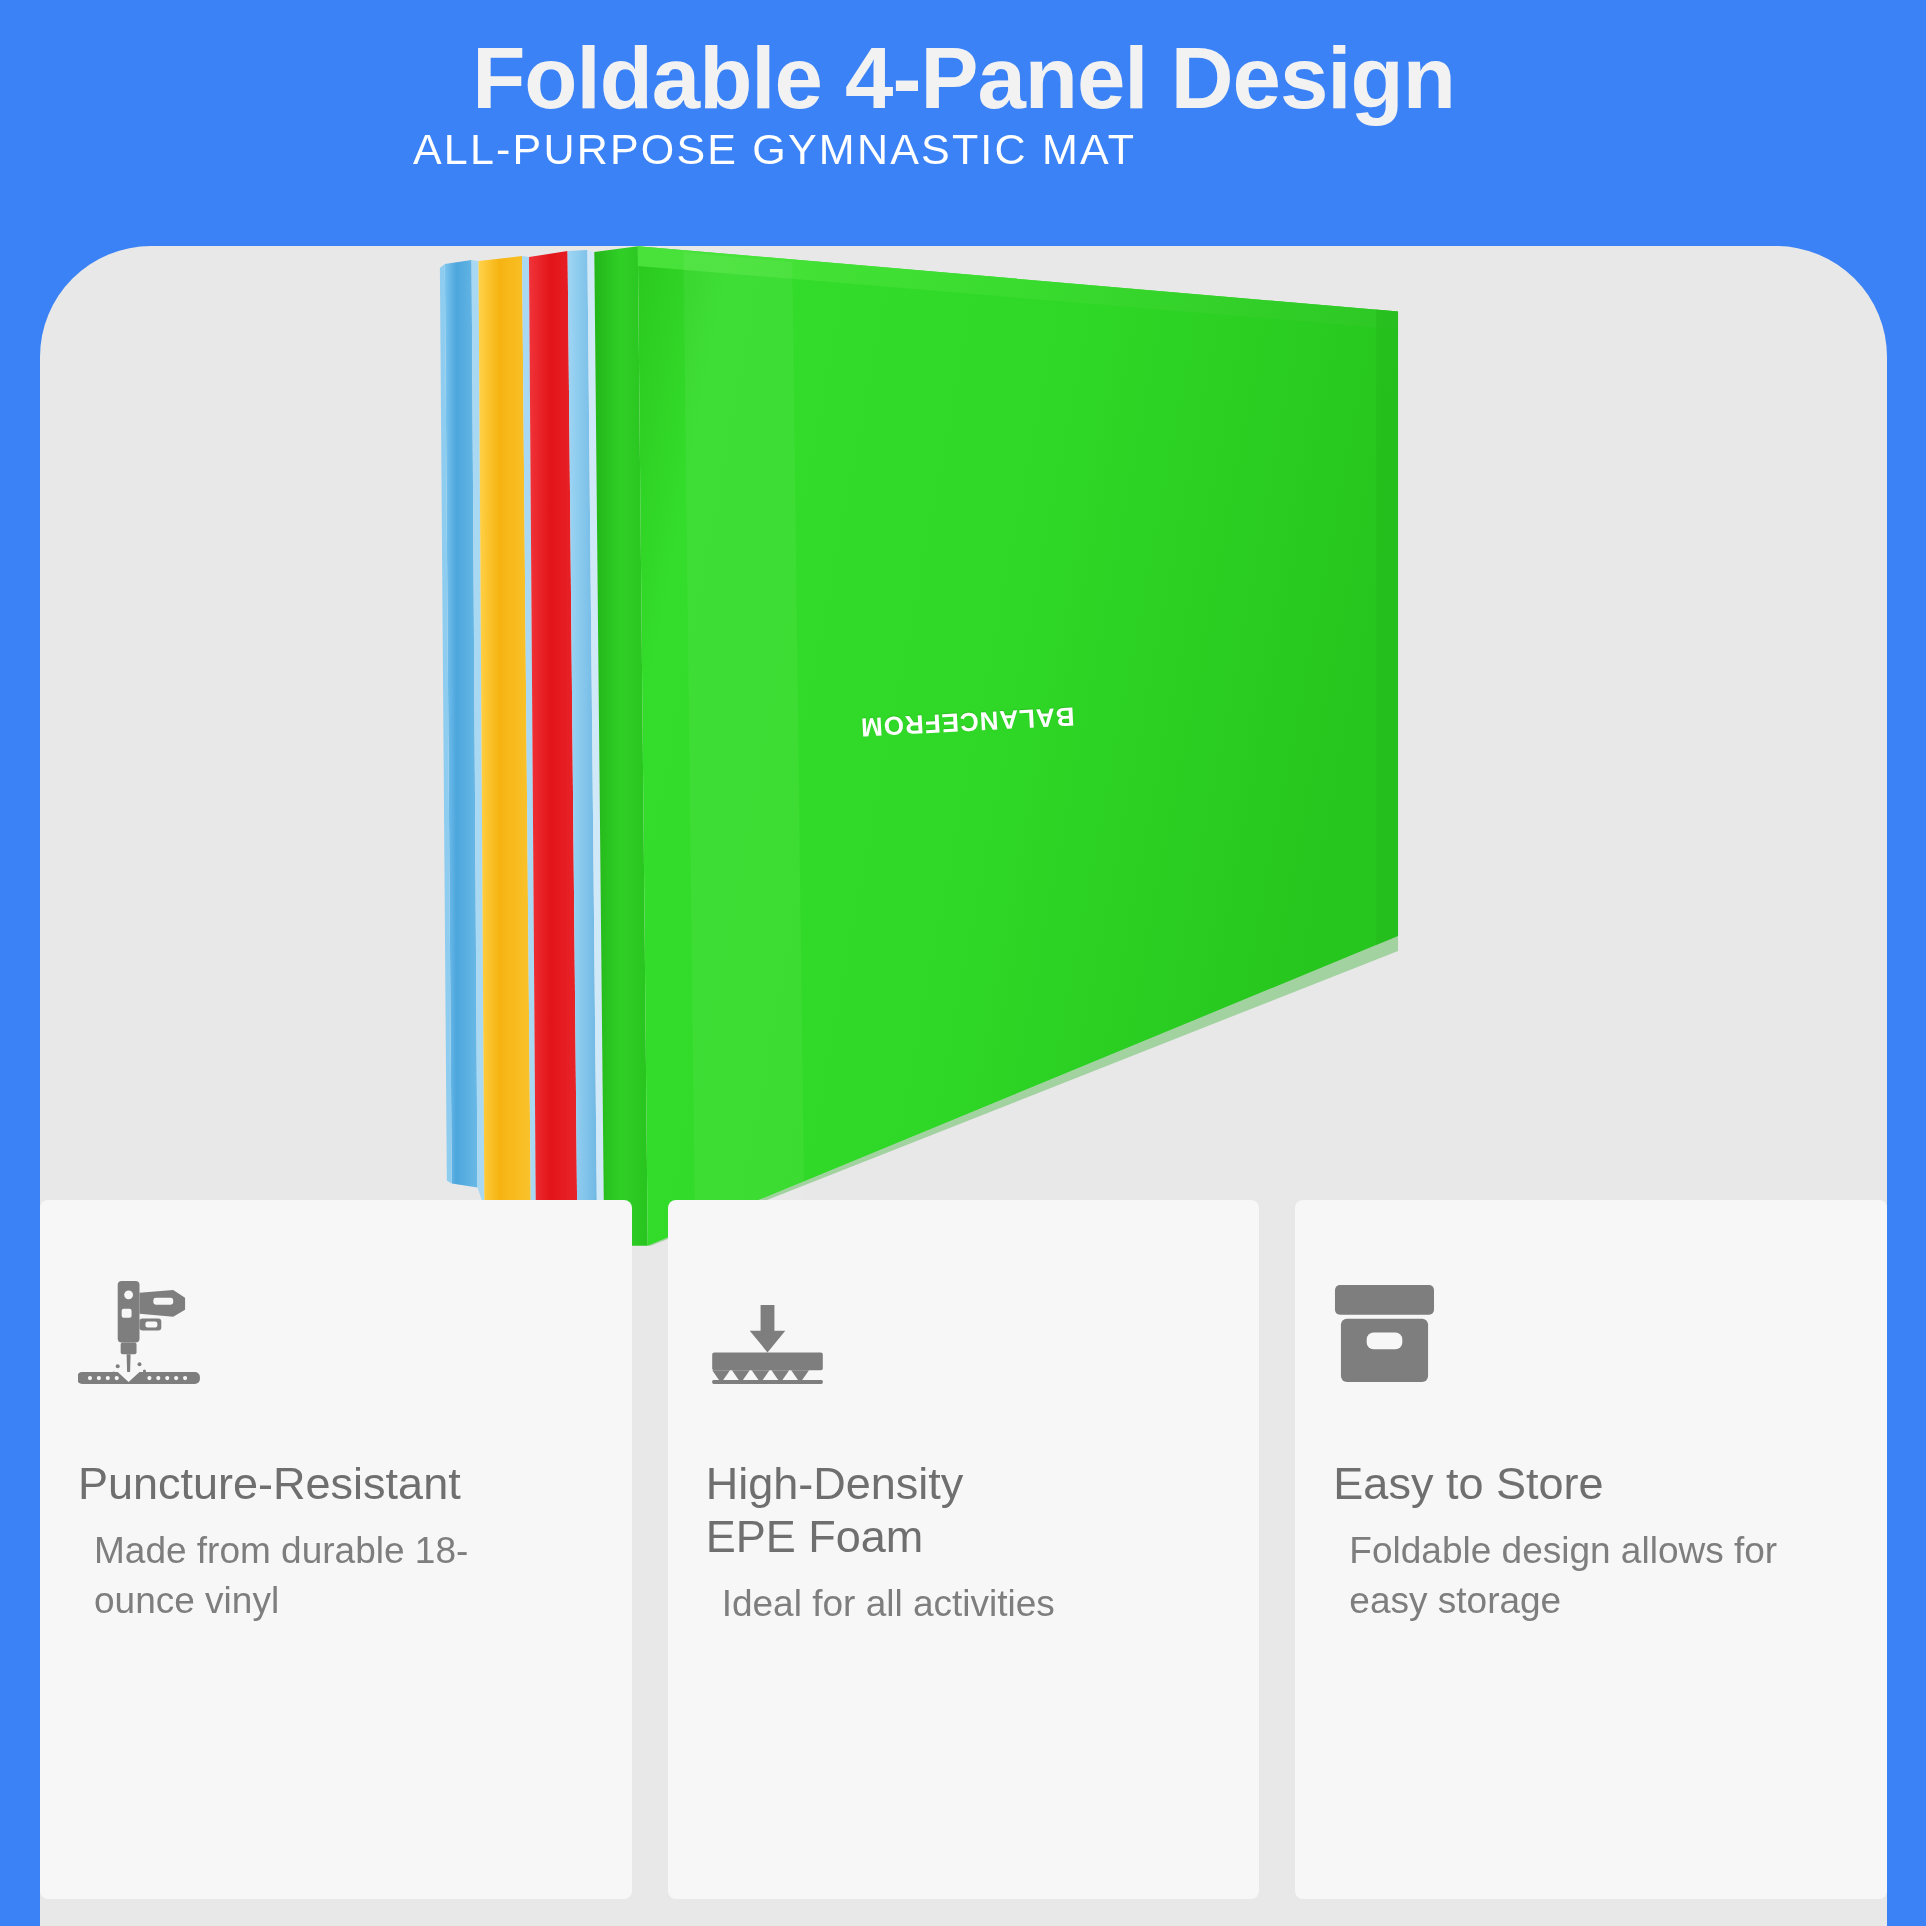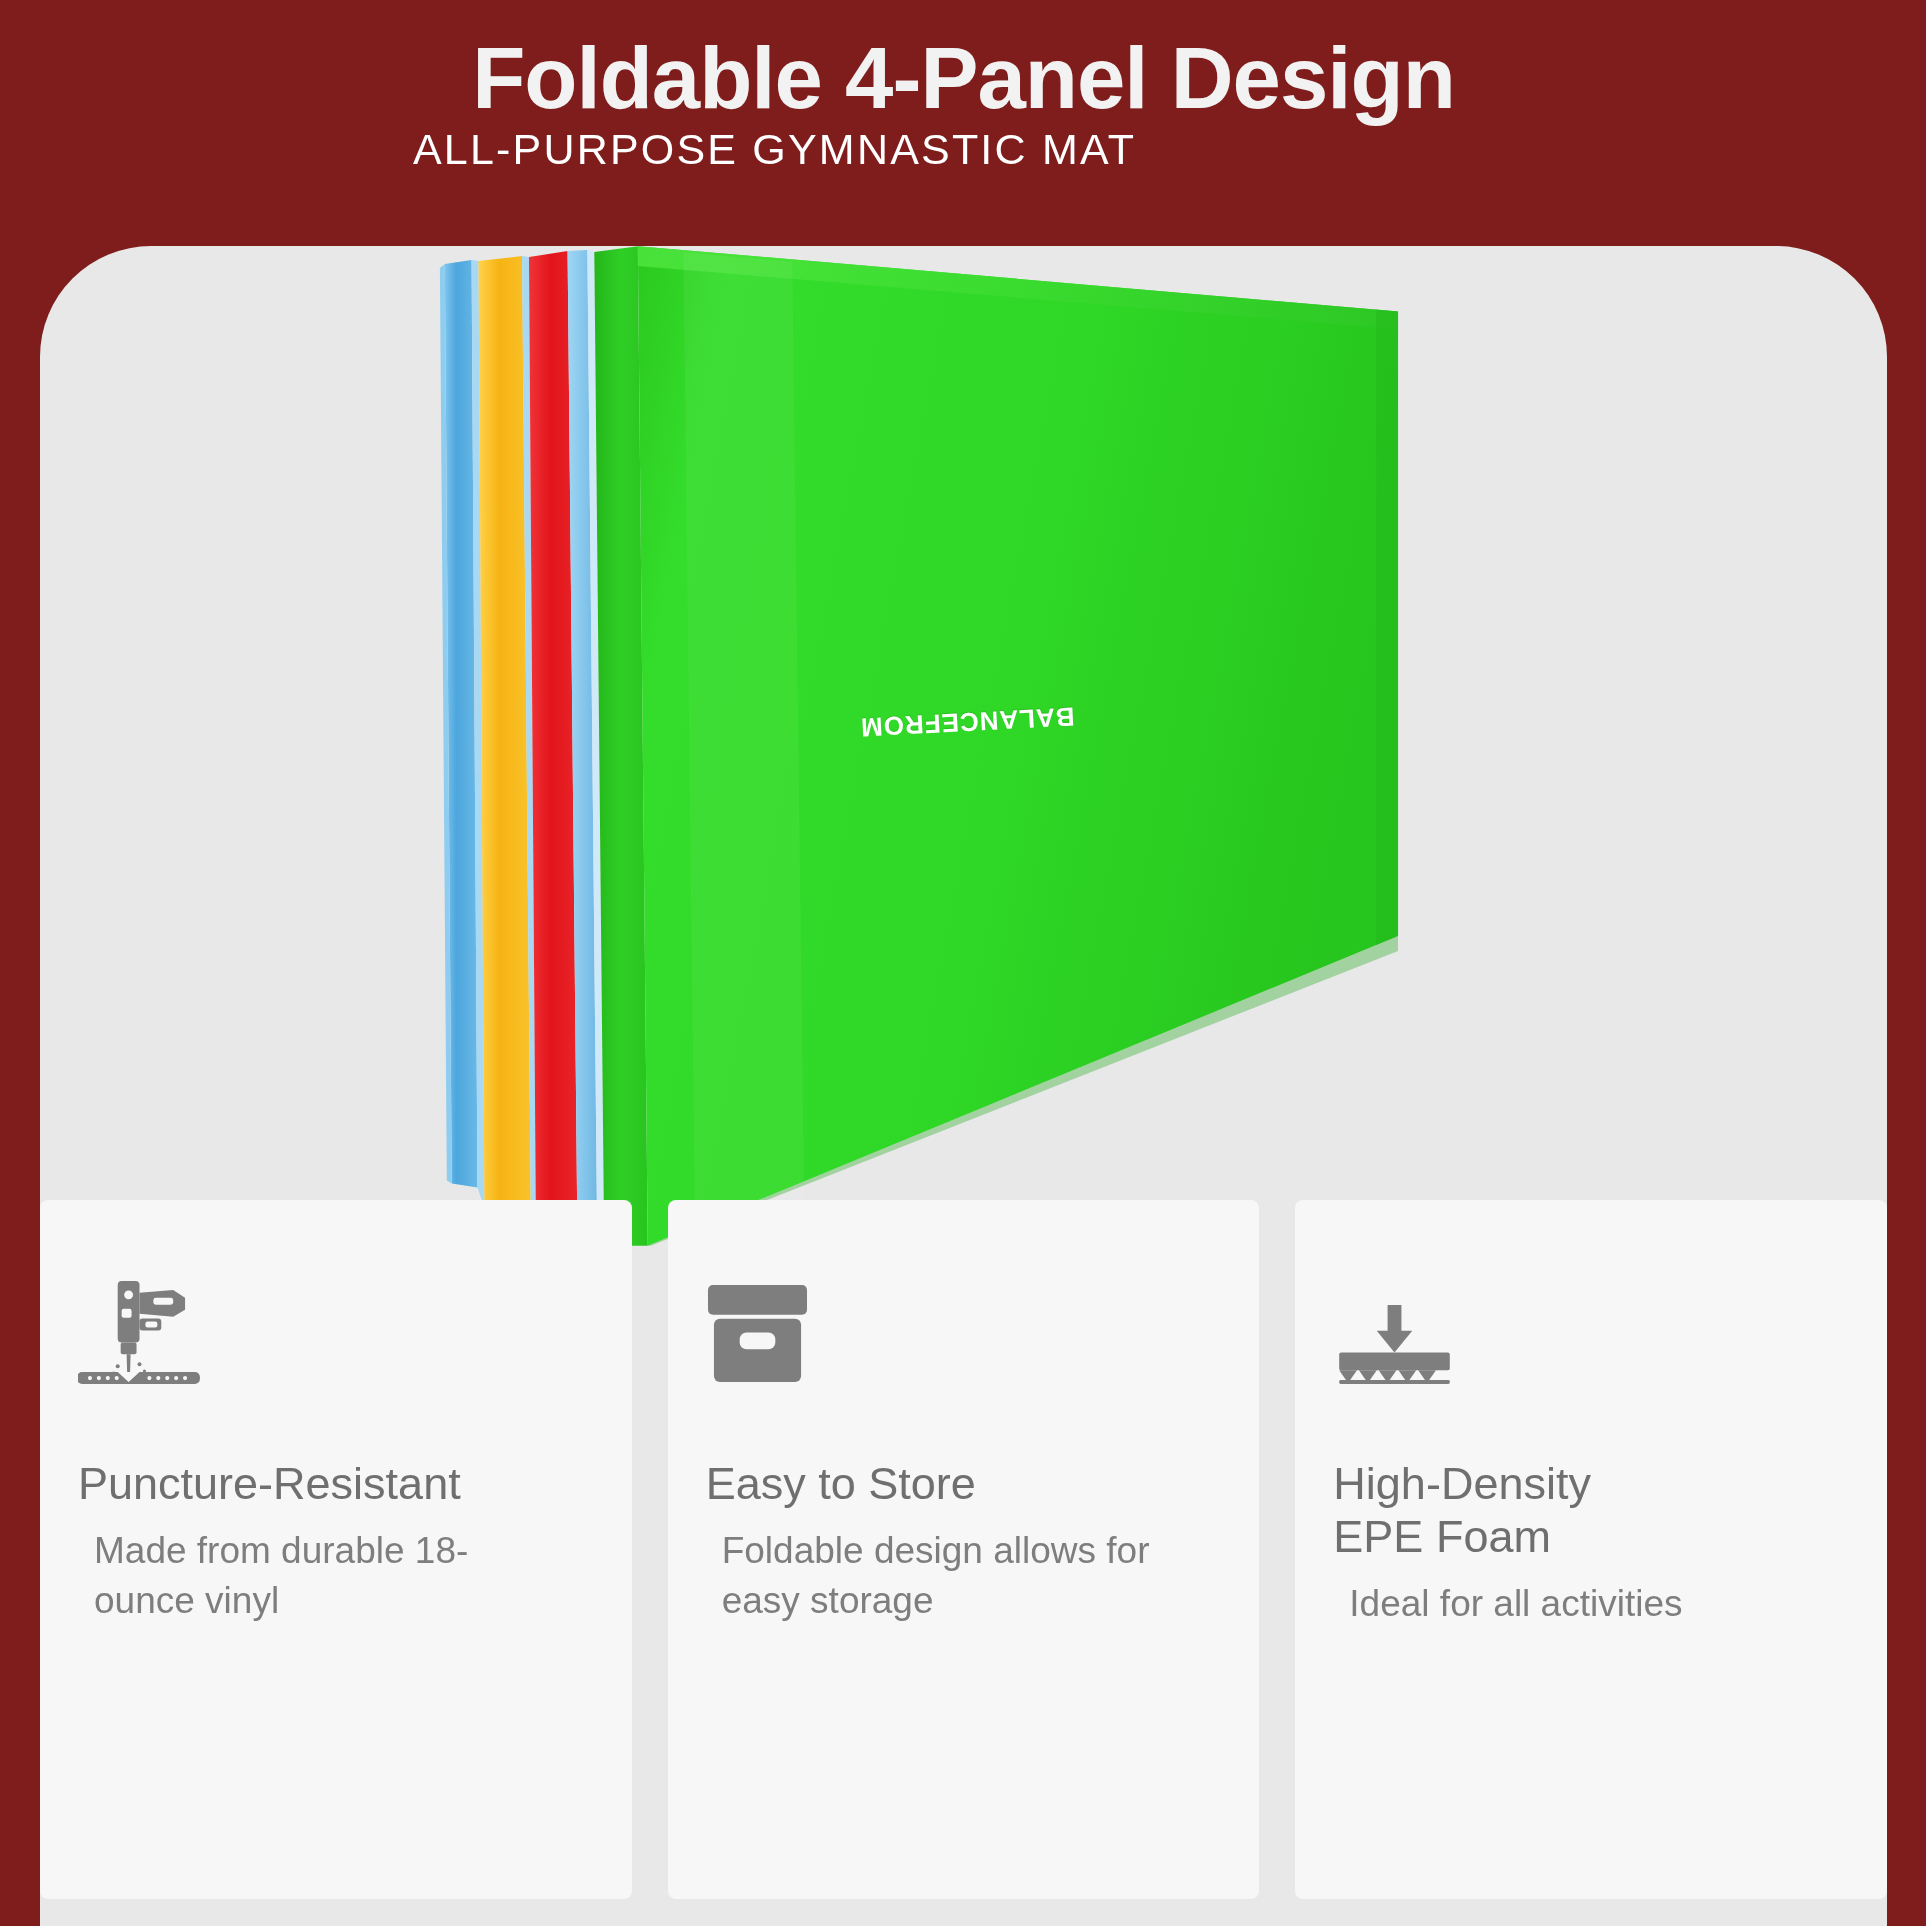--- a/index.html
+++ b/index.html
@@ -11,21 +11,21 @@
     height: 1927px;
     background: #1e1e1e;
     font-family: "Liberation Sans", sans-serif;
     overflow: hidden;
   }
 
   .poster {
     position: relative;
     width: 1927px;
     height: 1927px;
-    background: #7f1d1d;
+    background: #3b82f6;
     overflow: hidden;
   }
 
   
   .header {
     position: absolute;
     left: 0;
     top: 0;
     width: 1927px;
     height: 248px;
@@ -276,51 +276,51 @@
             <circle cx="99" cy="100" r="2.1" fill="#f7f7f7"></circle>
             <circle cx="108" cy="100" r="2.1" fill="#f7f7f7"></circle>
           </svg>
         </div>
         <div class="card-title">Puncture-Resistant</div>
         <div class="card-body">Made from durable 18-ounce vinyl</div>
       </div>
 
       <div class="card">
         <div class="card-icon">
-          <svg class="icon-svg" width="103" height="101" viewBox="0 0 104 102" fill="#7e7e7e">
-
-            <rect x="2" y="2" width="100" height="30" rx="5"></rect>
-
-            <rect x="8" y="36" width="88" height="64" rx="6"></rect>
-
-            <rect x="34" y="50" width="36" height="17" rx="7" fill="#f7f7f7"></rect>
-          </svg>
-        </div>
-        <div class="card-title">Easy to Store</div>
-        <div class="card-body">Foldable design allows for easy storage</div>
-      </div>
-
-      <div class="card">
-        <div class="card-icon">
           <svg class="icon-svg" width="123" height="79" viewBox="0 0 124 80" fill="#7e7e7e">
 
             <rect x="55" y="0" width="14" height="28"></rect>
             <path d="M44 26 L80 26 L62 48 Z"></path>
 
             <rect x="6" y="48" width="112" height="18" rx="2"></rect>
 
             <path d="M6 66 L24 66 L15 79 Z"></path>
             <path d="M26 66 L44 66 L35 79 Z"></path>
             <path d="M46 66 L64 66 L55 79 Z"></path>
             <path d="M66 66 L84 66 L75 79 Z"></path>
             <path d="M86 66 L104 66 L95 79 Z"></path>
             <rect x="6" y="76" width="112" height="4" rx="1.5"></rect>
           </svg>
         </div>
         <div class="card-title">High-Density
 EPE Foam</div>
         <div class="card-body">Ideal for all activities</div>
       </div>
 
+      <div class="card">
+        <div class="card-icon">
+          <svg class="icon-svg" width="103" height="101" viewBox="0 0 104 102" fill="#7e7e7e">
+
+            <rect x="2" y="2" width="100" height="30" rx="5"></rect>
+
+            <rect x="8" y="36" width="88" height="64" rx="6"></rect>
+
+            <rect x="34" y="50" width="36" height="17" rx="7" fill="#f7f7f7"></rect>
+          </svg>
+        </div>
+        <div class="card-title">Easy to Store</div>
+        <div class="card-body">Foldable design allows for easy storage</div>
+      </div>
+
     </div>
   </div>
 </div>
 
 
 </body></html>

